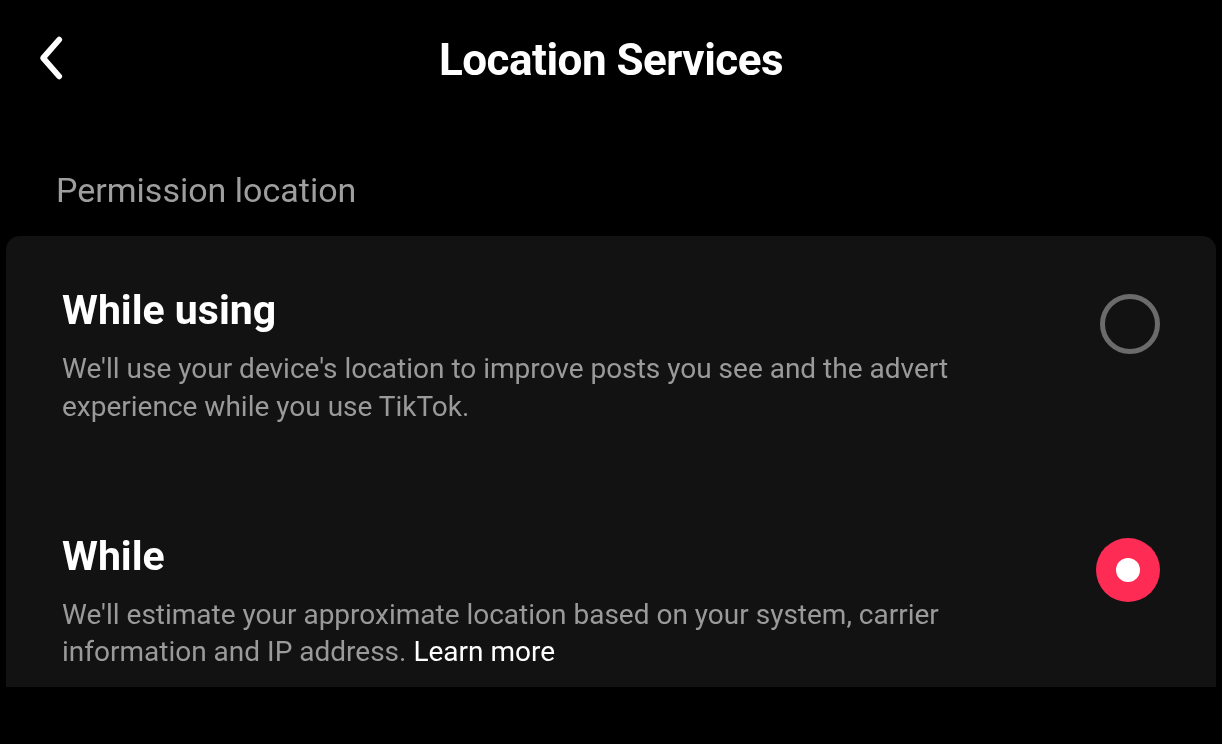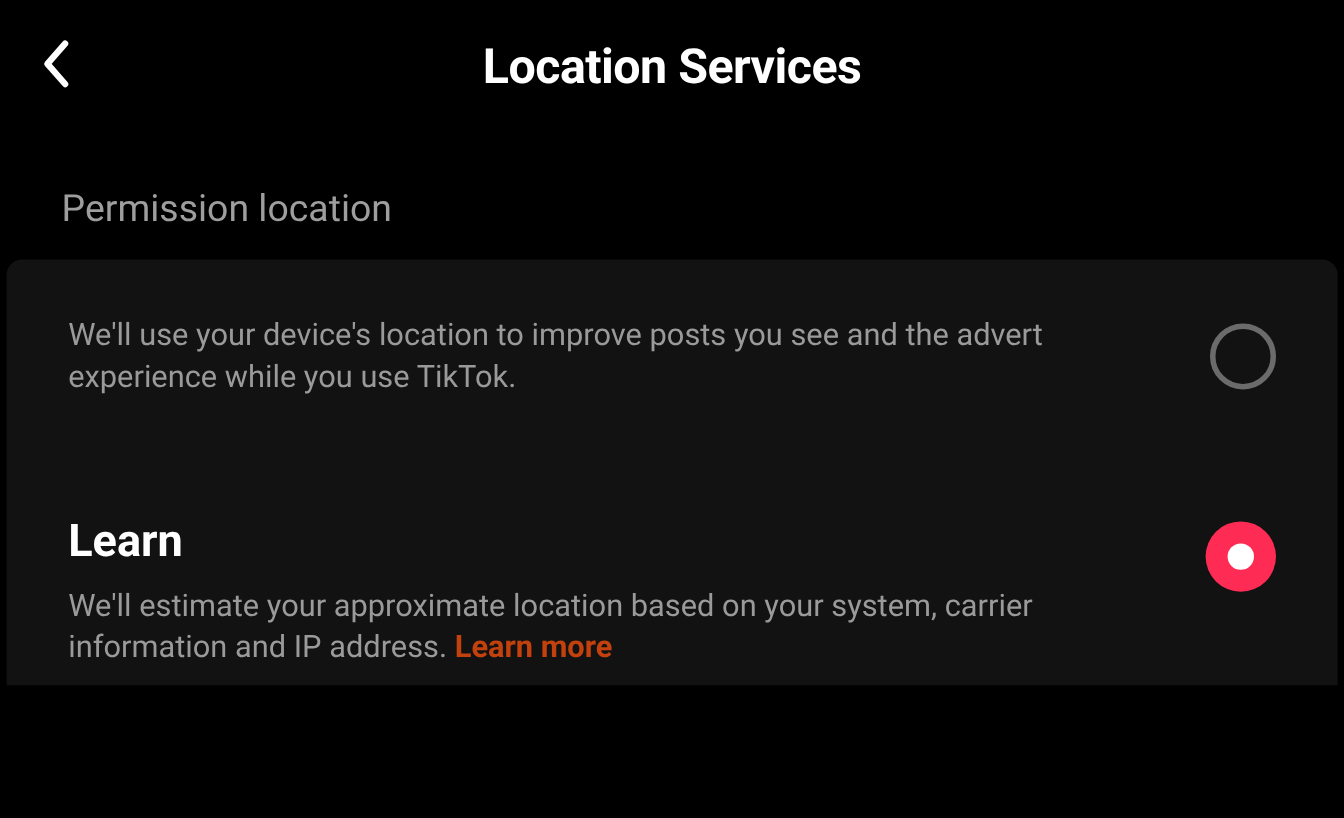--- a/index.html
+++ b/index.html
@@ -70,22 +70,22 @@
       margin-bottom: 16px;
     }
     .option-description {
       font-size: 28px;
       font-weight: 400;
       color: #9a9a9a;
       line-height: 1.35;
       max-width: 1000px;
     }
     .option-description .learn-more {
-      color: #c2410c;
-      font-weight: 700;
+      color: #ffffff;
+      font-weight: 400;
     }
     .radio {
       position: absolute;
       right: 56px;
       top: 58px;
     }
     .radio-empty {
       width: 60px;
       height: 60px;
       border-radius: 50%;
@@ -127,28 +127,29 @@
     </span>
   </div>
   <h1 class="page-title">Location Services</h1>
 </div>
 
 <div class="section-header">Permission location</div>
 
 <div class="options-container">
 
   <div class="option-item">
+    <div class="option-title">While using</div>
     <div class="option-description">We'll use your device's location to improve posts you see and the advert experience while you use TikTok.</div>
     <div class="radio">
       <div class="radio-empty"></div>
     </div>
   </div>
 
   <div class="option-item">
-    <div class="option-title">Learn</div>
+    <div class="option-title">While</div>
     <div class="option-description">
       <span>We'll estimate your approximate location based on your system, carrier information and IP address. </span><span class="learn-more">Learn more</span>
     </div>
     <div class="radio">
       <div class="radio-selected"></div>
     </div>
   </div>
 
 </div>
 

